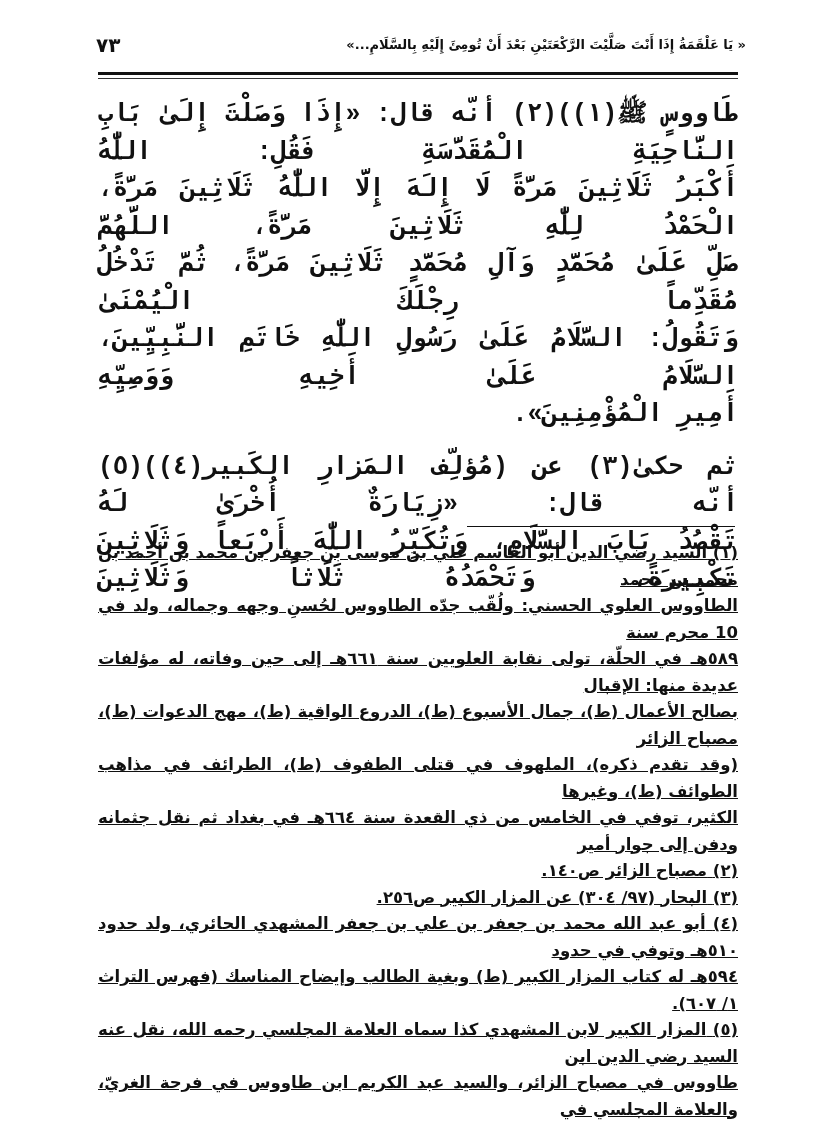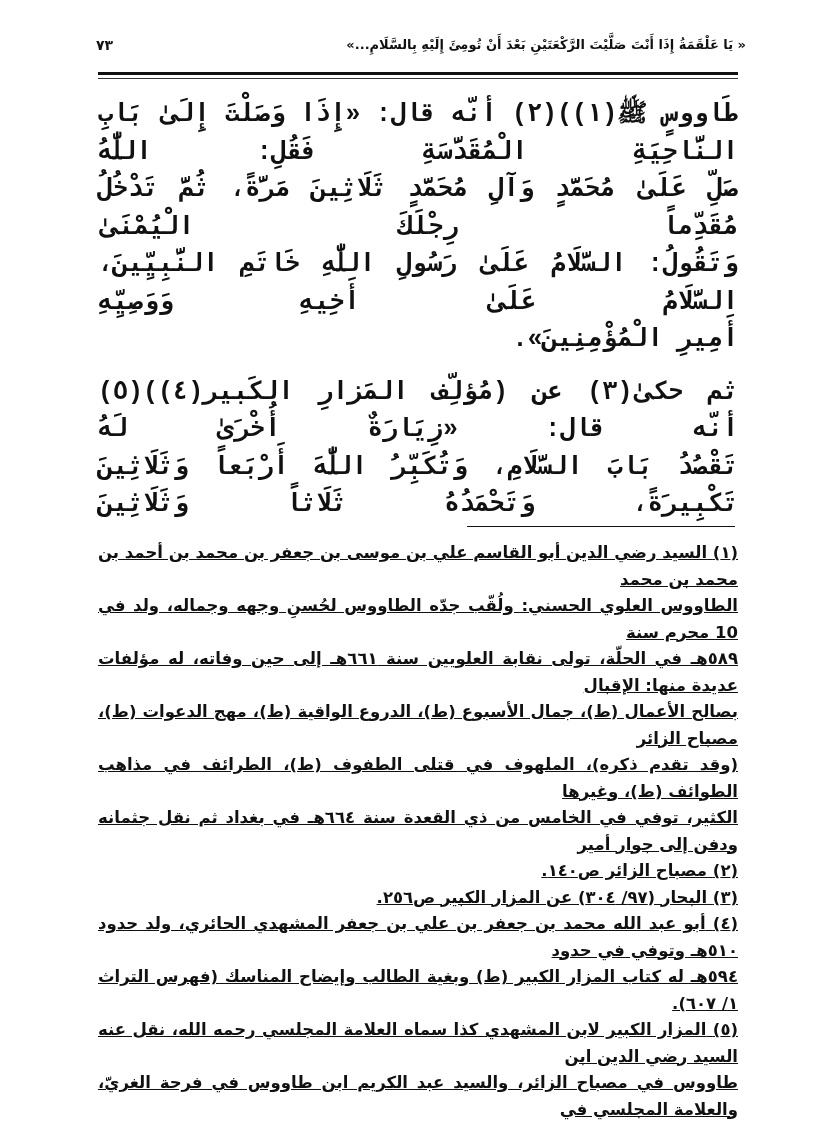--- a/index.html
+++ b/index.html
@@ -2,21 +2,21 @@
 <html><head>
 <meta charset="utf-8">
 <style>
   html, body { margin: 0; padding: 0; background: #ffffff; }
   body { width: 832px; height: 1126px; position: relative; overflow: hidden;
          font-family: "DejaVu Sans", sans-serif; color: #111; }
   .page { position: absolute; left: 0; top: 0; width: 832px; height: 1126px; }
   .header { position: absolute; left: 88px; top: 30px; width: 658px; height: 34px; direction: rtl; }
   .running-title { position: absolute; right: 0; top: 0; font-size: 13px; font-weight: bold;
                    white-space: nowrap; line-height: 30px; }
-  .page-number { position: absolute; left: 8px; top: 0; font-size: 14px; font-weight: bold; line-height: 30px; direction: ltr; }
+  .page-number { position: absolute; left: 8px; top: 0; font-size: 20px; font-weight: bold; line-height: 30px; direction: ltr; }
   .rules { position: absolute; left: 98px; top: 72px; width: 640px; }
   .rules .r1 { height: 0; border-top: 3px solid #111; }
   .rules .r2 { height: 0; border-top: 1px solid #333; margin-top: 3px; }
 
   .body-text { position: absolute; left: 98px; top: 96px; width: 640px; direction: rtl;
                font-size: 25px; font-weight: bold; line-height: 37.5px; text-align: justify; font-family: Liberation Mono, monospace; }
   .body-text p { margin: 0; text-align-last: justify; }
   .body-text p.last { text-align-last: right; }
   .para2 { margin-top: 15px !important; }
 
@@ -36,20 +36,21 @@
     <div class="page-number">٧٣</div>
   </div>
   <div class="rules">
     <div class="r1"></div>
     <div class="r2"></div>
   </div>
 
   <div class="body-text">
     <div>
       <p>طَاووسٍ ﷺ(١))(٢) أنّه قال: «إِذَا وَصَلْتَ إِلَىٰ بَابِ النَّاحِيَةِ الْمُقَدَّسَةِ فَقُلِ: اللّٰهُ</p>
+      <p>أَكْبَرُ ثَلَاثِينَ مَرَّةً لَا إِلَهَ إِلَّا اللّٰهُ ثَلَاثِينَ مَرَّةً، الْحَمْدُ لِلّٰهِ ثَلَاثِينَ مَرَّةً، اللَّهُمَّ</p>
       <p>صَلِّ عَلَىٰ مُحَمَّدٍ وَآلِ مُحَمَّدٍ ثَلَاثِينَ مَرَّةً، ثُمَّ تَدْخُلُ مُقَدِّماً رِجْلَكَ الْيُمْنَىٰ</p>
       <p>وَتَقُولُ: السَّلَامُ عَلَىٰ رَسُولِ اللّٰهِ خَاتَمِ النَّبِيِّينَ، السَّلَامُ عَلَىٰ أَخِيهِ وَوَصِيِّهِ</p>
       <p class="last">أَمِيرِ الْمُؤْمِنِينَ».</p>
     </div>
     <div>
       <p class="para2">ثم حكىٰ(٣) عن (مُؤلِّف المَزارِ الكَبير(٤))(٥) أنّه قال: «زِيَارَةٌ أُخْرَىٰ لَهُ</p>
       <p>تَقْصُدُ بَابَ السَّلَامِ، وَتُكَبِّرُ اللّٰهَ أَرْبَعاً وَثَلَاثِينَ تَكْبِيرَةً، وَتَحْمَدُهُ ثَلَاثاً وَثَلَاثِينَ</p>
     </div>
   </div>
 

